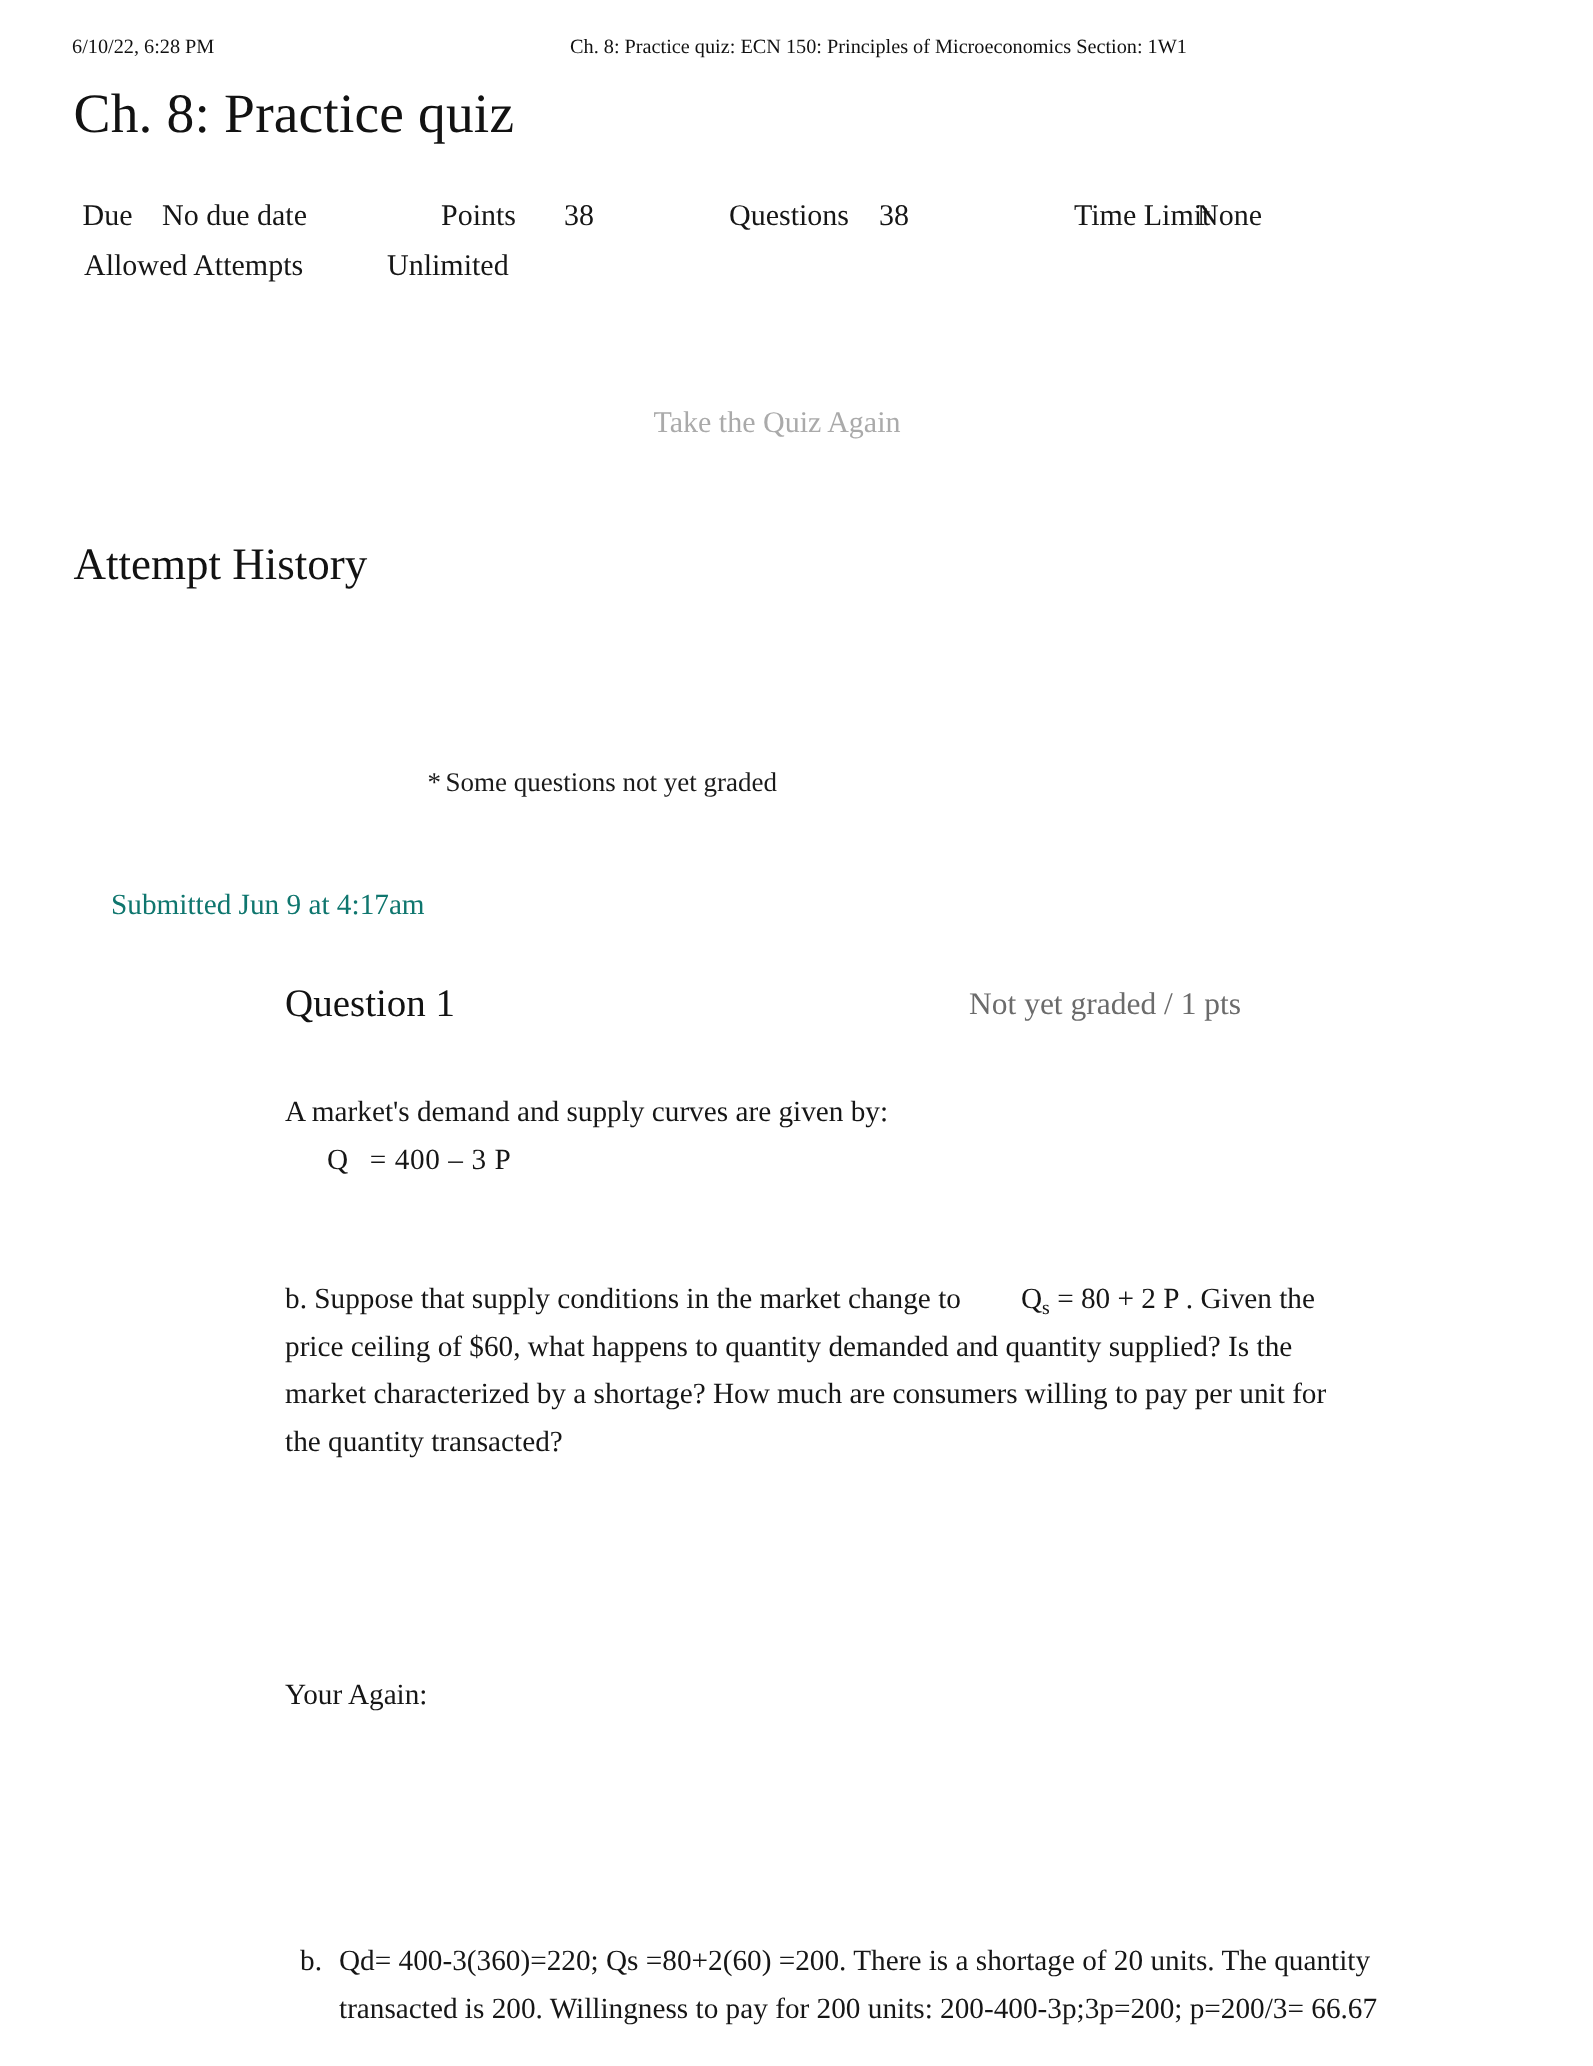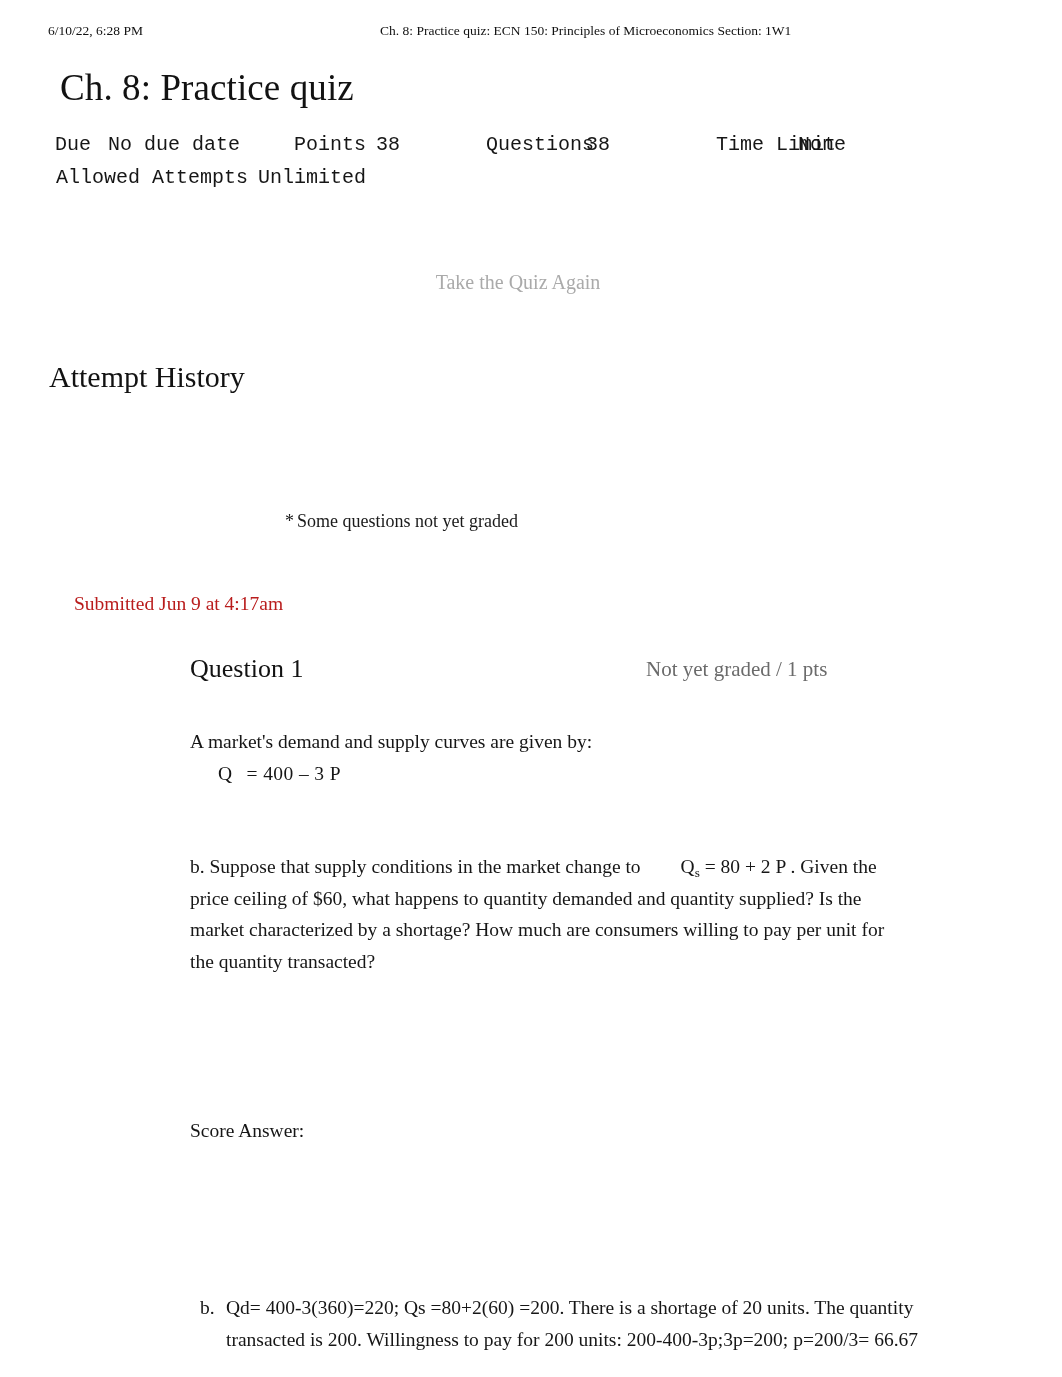--- a/index.html
+++ b/index.html
@@ -51,34 +51,33 @@
   
   .quiz-title {
     position: absolute;
     left: 48px;
     top: 52px;
     font-size: 37px;
     line-height: 47px;
     font-weight: normal;
     letter-spacing: 0.1px;
     color: #121212;
-    margin: 12px;
+    margin: 1px;
     white-space: nowrap;
   }
 
   
   .quiz-meta {
     position: absolute;
     left: 0;
     top: 128px;
     width: 1062px;
     font-size: 20px;
     line-height: 33px;
     color: #161616;
-    font-family: Liberation Mono, monospace;
   }
   .meta-row {
     position: relative;
     height: 33px;
     white-space: nowrap;
   }
   .meta-cell {
     position: absolute;
     top: 0;
     white-space: nowrap;
@@ -162,21 +161,21 @@
   }
   .grading-note .star { margin-right: 3px; }
 
   
   .submitted-line {
     position: absolute;
     left: 74px;
     top: 590px;
     font-size: 19.5px;
     line-height: 27px;
-    color: #b91c1c;
+    color: #0f766e;
     white-space: nowrap;
     text-align: center;
   }
 
   
   .question-header {
     position: absolute;
     left: 0;
     top: 650px;
     width: 1062px;
@@ -314,21 +313,21 @@
     <span class="question-points">Not yet graded / 1 pts</span>
   </div>
 
   <div class="question-body">
     <div class="qb-line">A market's demand and supply curves are given by:</div>
     <div class="qb-eq"><span>Q</span><span class="gapsub"></span><span>= 400 – 3 P</span></div>
     <div class="qb-spacer-1"></div>
     <div class="qb-para"><span>b. Suppose that supply conditions in the market change to</span><span class="inline-gap"></span><span>Q</span><sub>s</sub> <span>= 80 + 2 P .</span> <span>Given the price ceiling of $60, what happens to quantity demanded and quantity supplied? Is the market characterized by a shortage? How much are consumers willing to pay per unit for the quantity transacted?</span></div>
   </div>
 
-  <div class="your-answer-label">Score Answer:</div>
+  <div class="your-answer-label">Your Again:</div>
 
   <div class="student-answer">
     <div class="sa-item">
       <span class="sa-marker">b.</span><span>Qd= 400-3(360)=220; Qs =80+2(60) =200. There is a shortage of 20 units. The quantity transacted is 200. Willingness to pay for 200 units: 200-400-3p;3p=200; p=200/3= 66.67</span>
     </div>
   </div>
 
 </div>
 
 </body></html>

